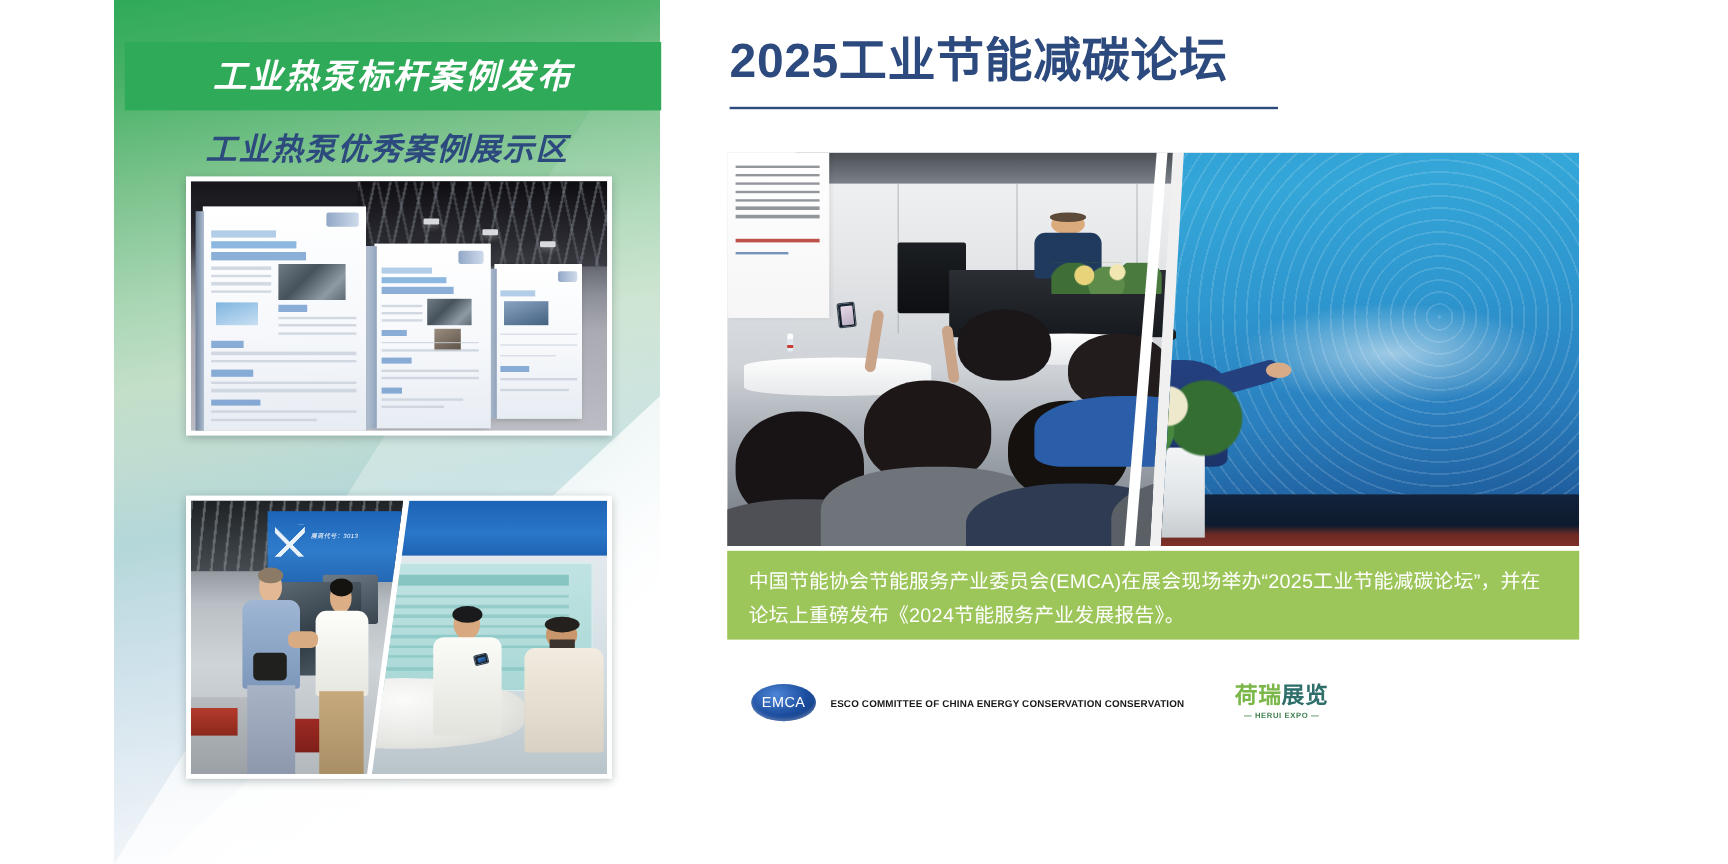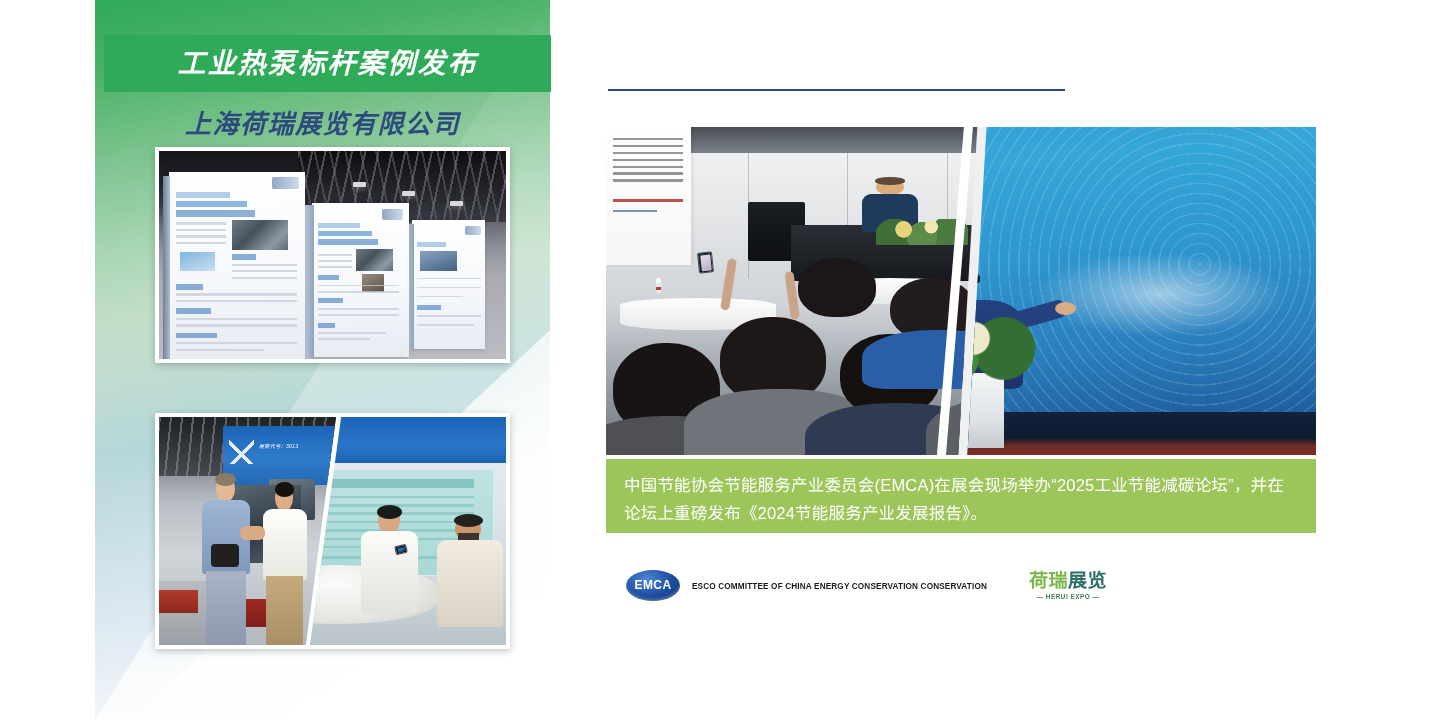--- a/index.html
+++ b/index.html
@@ -405,21 +405,21 @@
     align-items: center;
   }
   .logo-emca { display:flex; align-items:center; margin-left: 6px;}
   .emca-oval {
     width: 54px; height: 31px; border-radius: 50%;
     background: radial-gradient(ellipse at 38% 30%, #4f86d6 0%, #1b4c9e 55%, #123772 100%);
     display:flex; align-items:center; justify-content:center;
     box-shadow: inset 0 -2px 3px rgba(255,255,255,.25);
   }
   .emca-oval span {
-    color:#ffffff; font-size:12px; font-weight:bold; letter-spacing:.4px;
+    color:#ffffff; font-size:12px; font-weight:normal; letter-spacing:.4px;
     font-family:"Liberation Sans", sans-serif;
   }
   .emca-txt { margin-left: 12px; }
   .emca-cn { color:#1a1a1a; font-size:20px; font-weight:bold; letter-spacing:.6px; line-height:1.1;}
   .emca-en { color:#1a1a1a; font-size:8.2px; font-weight:bold; letter-spacing:.15px; margin-top:3px;}
 
   .logo-herui { display:flex; align-items:center; margin-left: 42px;}
   .herui-mark { text-align:center; }
   .herui-cn { font-size:19px; font-weight:bold; letter-spacing:.5px; line-height:1;}
   .herui-cn .g { color:#7ab648; }
@@ -437,21 +437,21 @@
   <div class="left-bg"></div>
   <div class="left-bg-wedge"></div>
   <div class="left-bg-wedge2"></div>
 
   <div class="left-col">
 
     <div class="green-banner">
       <div class="green-banner-text">工业热泵标杆案例发布</div>
     </div>
 
-    <div class="sub-title sub-title-1">上海荷瑞展览有限公司</div>
+    <div class="sub-title sub-title-1">工业热泵优秀案例展示区</div>
 
     <div class="photo-frame photo-a">
       <div class="photo-inner">
         <div class="hall-a"></div>
         <div class="ceiling-truss"></div>
 
         <div class="spotlamp" style="left:56%; top:15%;"></div>
         <div class="spotlamp" style="left:70%; top:19%;"></div>
         <div class="spotlamp" style="left:84%; top:24%;"></div>
 
@@ -593,20 +593,21 @@
           <div style="position:absolute; left:46%; top:48%; width:14%; height:6%; background:#d9ab82; border-radius:6px;"></div>
         </div>
 
       </div>
     </div>
 
   </div>
 
   <div class="right-col">
 
+    <div class="main-title">2025工业节能减碳论坛</div>
     <div class="title-rule"></div>
 
     <div class="collage">
 
       <div class="collage-left">
         <div class="conf"></div>
         <div class="conf-wall"></div>
         <div class="conf-wall-top"></div>
         <div class="conf-panelline" style="left:20%;"></div>
         <div class="conf-panelline" style="left:34%;"></div>

